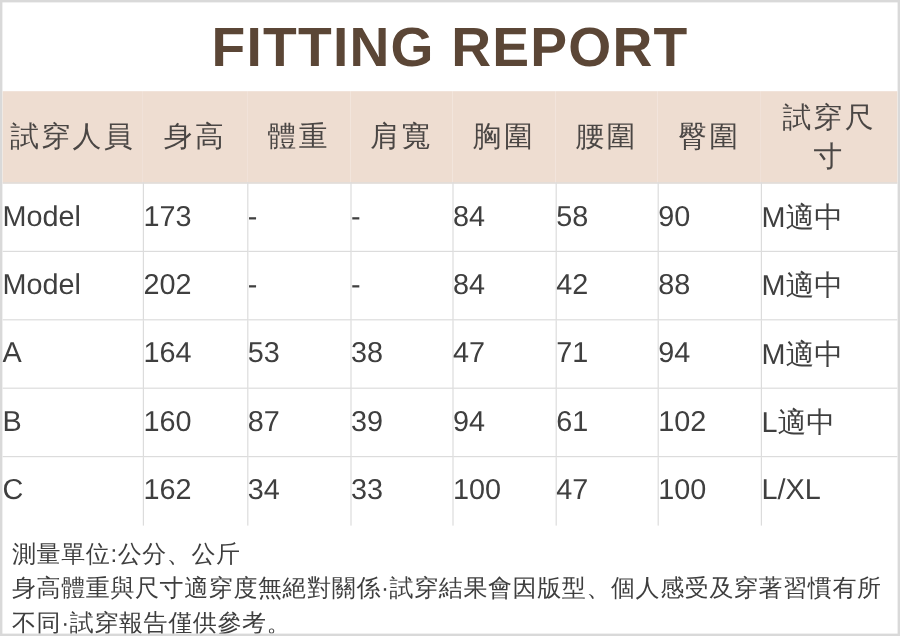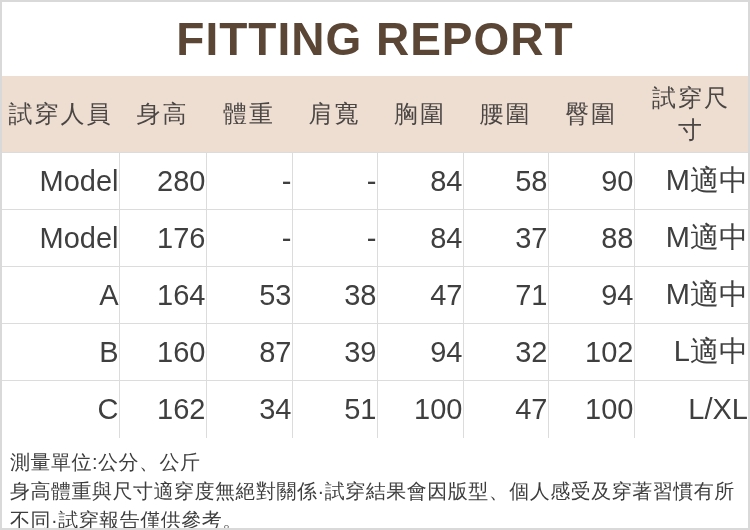--- a/index.html
+++ b/index.html
@@ -51,23 +51,23 @@
     font-size: 24px;
     letter-spacing: 2px;
     color: #4a4644;
     text-align: center;
     vertical-align: middle;
     padding: 6px;
   }
   table.fit tbody tr { height: 57px; }
   table.fit td {
     border: 1px solid #dcdcdc;
-    text-align: right;
+    text-align: left;
     vertical-align: middle;
-    font-size: 29px;
+    font-size: 24px;
     font-weight: 400;
     color: #3f3f3f;
     padding: 0;
     font-stretch: condensed;
   }
   .notes {
     padding: 10px 10px 0 8px;
     font-size: 20px;
     line-height: 29px;
     letter-spacing: 0.5px;
@@ -101,63 +101,63 @@
         <th>肩寬</th>
         <th>胸圍</th>
         <th>腰圍</th>
         <th>臀圍</th>
         <th>試穿尺寸</th>
       </tr>
     </thead>
     <tbody>
       <tr>
         <td>Model</td>
-        <td>280</td>
+        <td>173</td>
         <td>-</td>
         <td>-</td>
         <td>84</td>
         <td>58</td>
         <td>90</td>
         <td>M適中</td>
       </tr>
       <tr>
         <td>Model</td>
-        <td>176</td>
+        <td>202</td>
         <td>-</td>
         <td>-</td>
         <td>84</td>
-        <td>37</td>
+        <td>42</td>
         <td>88</td>
         <td>M適中</td>
       </tr>
       <tr>
         <td>A</td>
         <td>164</td>
         <td>53</td>
         <td>38</td>
         <td>47</td>
         <td>71</td>
         <td>94</td>
         <td>M適中</td>
       </tr>
       <tr>
         <td>B</td>
         <td>160</td>
         <td>87</td>
         <td>39</td>
         <td>94</td>
-        <td>32</td>
+        <td>61</td>
         <td>102</td>
         <td>L適中</td>
       </tr>
       <tr>
         <td>C</td>
         <td>162</td>
         <td>34</td>
-        <td>51</td>
+        <td>33</td>
         <td>100</td>
         <td>47</td>
         <td>100</td>
         <td>L/XL</td>
       </tr>
     </tbody>
   </table>
 
   <div class="notes">
     <p>測量單位:公分、公斤</p>

